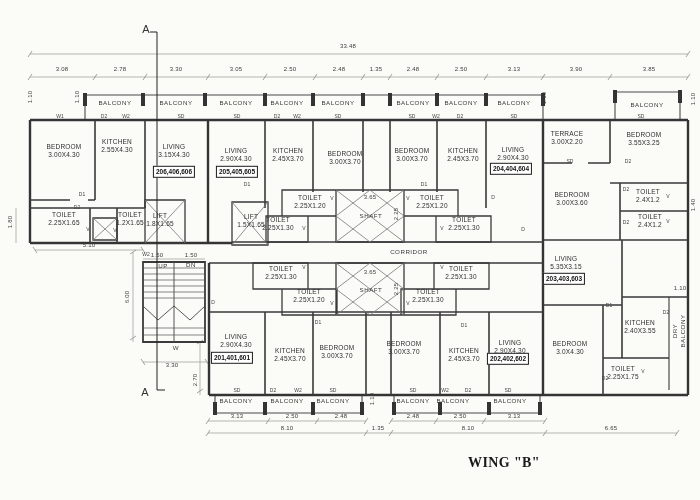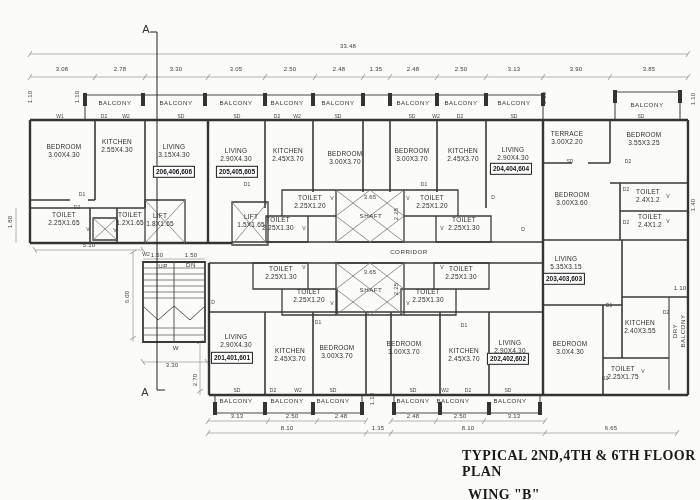--- a/index.html
+++ b/index.html
@@ -262,16 +262,15 @@
       <span class="lbl marker" style="left: 413px; top: 390px;">SD</span>
       <span class="lbl marker" style="left: 445px; top: 390px;">W2</span>
       <span class="lbl marker" style="left: 468px; top: 390px;">D2</span>
       <span class="lbl marker" style="left: 508px; top: 390px;">SD</span>
     </div>
 
   <div class="section-a" style="left:146px;top:29px">A</div>
   <div class="section-a" style="left:145px;top:392px">A</div>
 
   <div class="title-block">
-    <div class="title-line1">TYPICAL 2ND,4TH &amp; 6TH FLOOR PLAN</div>
     <div class="title-line2">WING "B"</div>
   </div>
 </div>
 
 </body></html>

